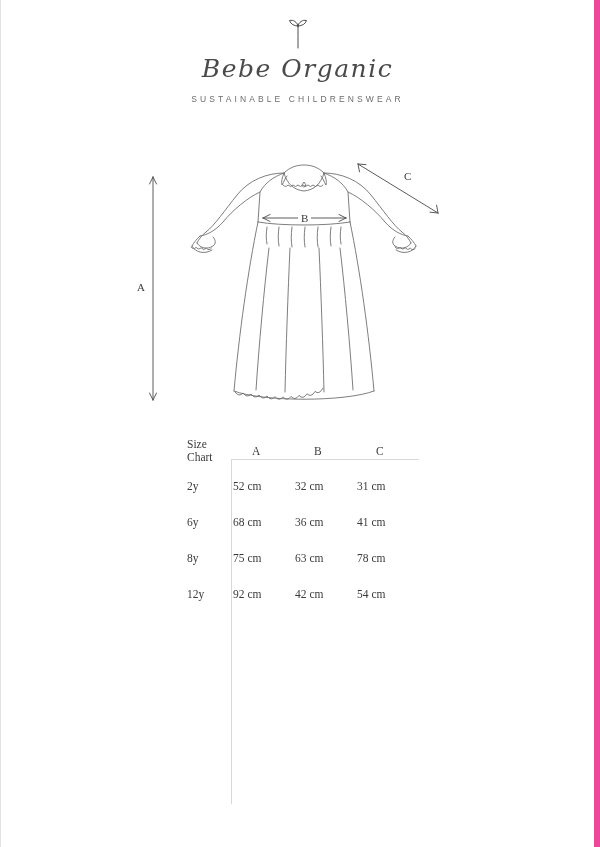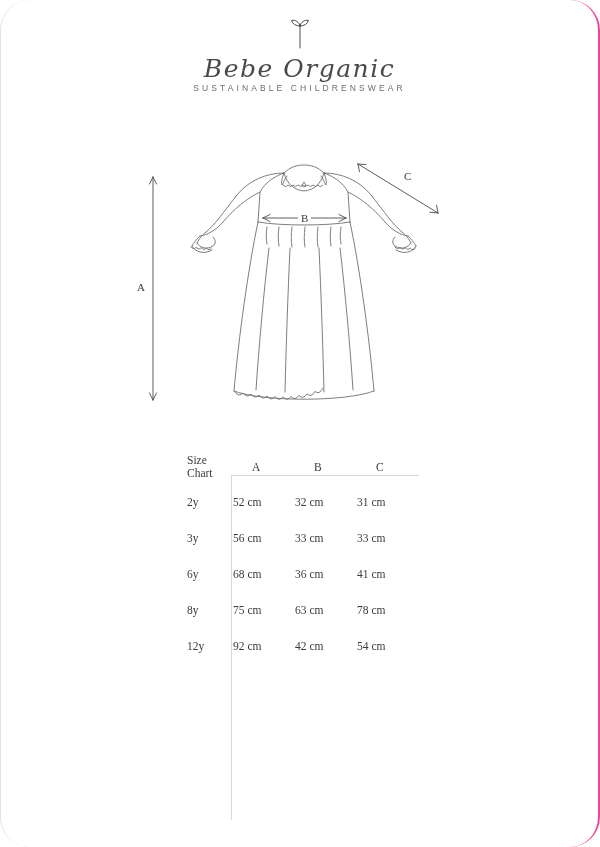--- a/index.html
+++ b/index.html
@@ -13,22 +13,21 @@
     height: 847px;
     position: relative;
     font-family: "Liberation Serif", serif;
     color: #3a3a3a;
     overflow: hidden;
   }
   .page {
     position: absolute;
     inset: 0;
     border-left: 1px solid #e3e3e3;
-    border-right: 2px solid #ec4899;
-    border-radius: 30px;
+    border-right: 6px solid #ec4899;
   }
 
   
   .brand {
     position: absolute;
     top: 16px;
     left: 0;
     right: 0;
     text-align: center;
   }
@@ -43,20 +42,21 @@
     font-size: 25px;
     letter-spacing: 1.5px;
     color: #4a4a4a;
     margin-top: 6px;
   }
   .brand-tagline {
     font-family: "Liberation Sans", sans-serif;
     font-size: 8.5px;
     letter-spacing: 3.1px;
     color: #6d6d6d;
+    margin-top: 11px;
     text-align: center;
   }
 
   
   .illustration {
     position: absolute;
     top: 140px;
     left: 0;
     width: 600px;
     height: 290px;
@@ -71,21 +71,21 @@
     background: #ffffff;
     padding: 0 3px;
   }
   #lab-A { left: 133px; top: 141px; }
   #lab-B { left: 297px; top: 72px; }
   #lab-C { left: 400px; top: 30px; }
 
   
   .table-wrap {
     position: absolute;
-    top: 448px;
+    top: 432px;
     left: 186px;
     width: 232px;
   }
   table.size-chart {
     border-collapse: collapse;
     width: 232px;
     font-family: "Liberation Serif", serif;
     font-size: 11.5px;
     color: #3a3a3a;
   }
@@ -246,26 +246,20 @@
         </tr>
       </thead>
       <tbody>
         <tr>
           <td class="c-size">2y</td>
           <td class="c-a">52 cm</td>
           <td class="c-b">32 cm</td>
           <td class="c-c">31 cm</td>
         </tr>
         <tr>
-          <td class="c-size">3y</td>
-          <td class="c-a">56 cm</td>
-          <td class="c-b">33 cm</td>
-          <td class="c-c">33 cm</td>
-        </tr>
-        <tr>
           <td class="c-size">6y</td>
           <td class="c-a">68 cm</td>
           <td class="c-b">36 cm</td>
           <td class="c-c">41 cm</td>
         </tr>
         <tr>
           <td class="c-size">8y</td>
           <td class="c-a">75 cm</td>
           <td class="c-b">63 cm</td>
           <td class="c-c">78 cm</td>

